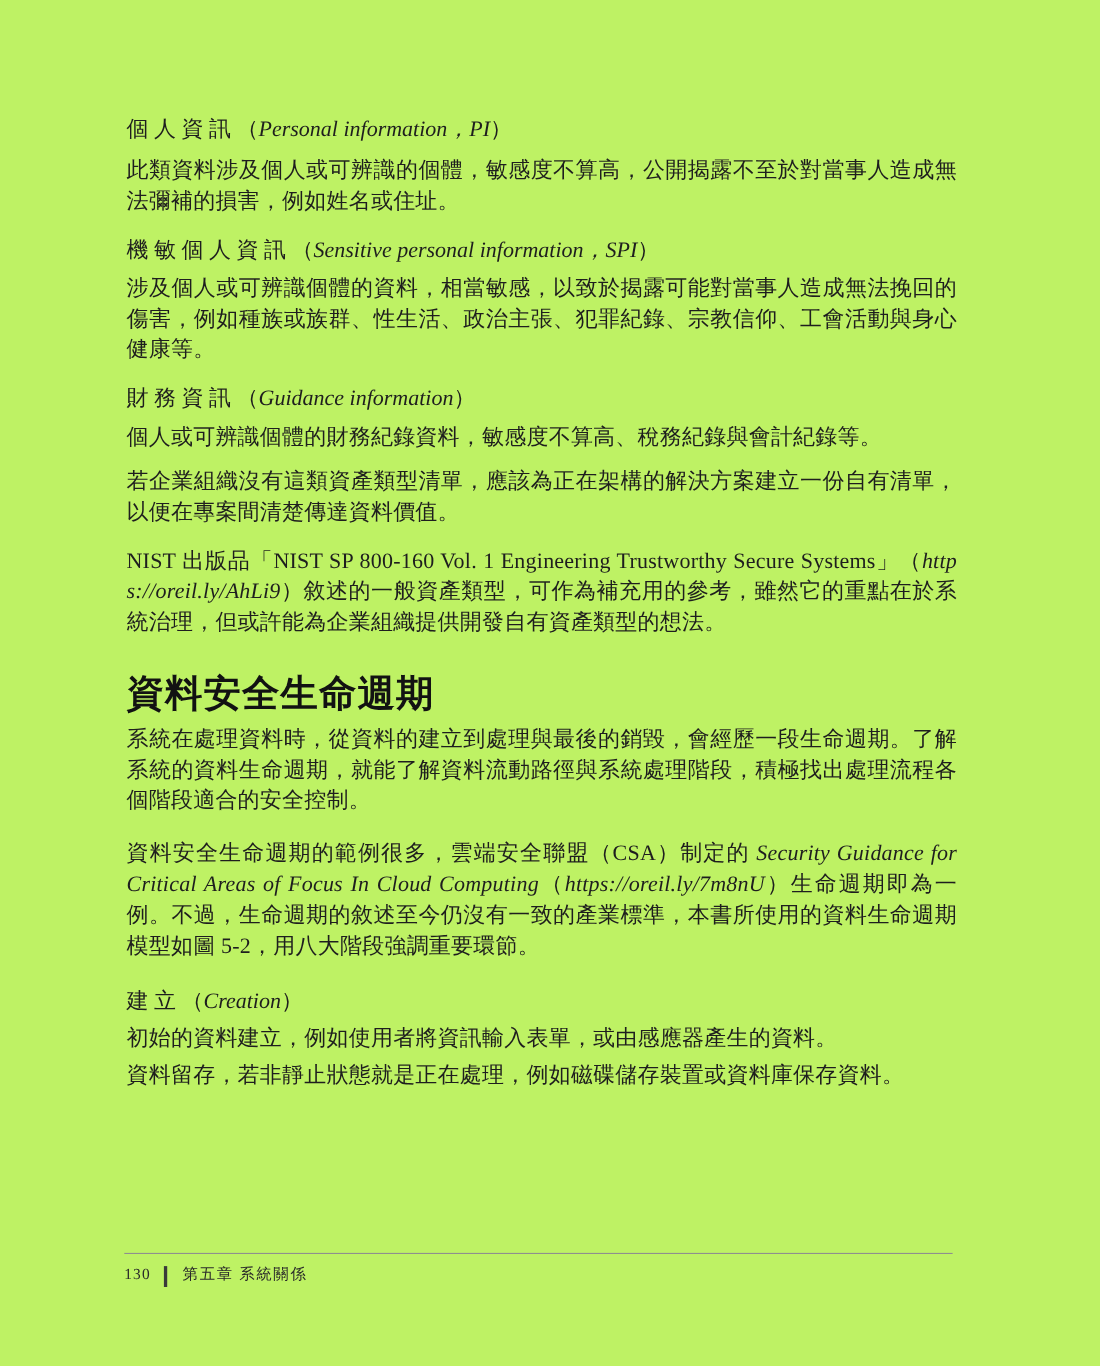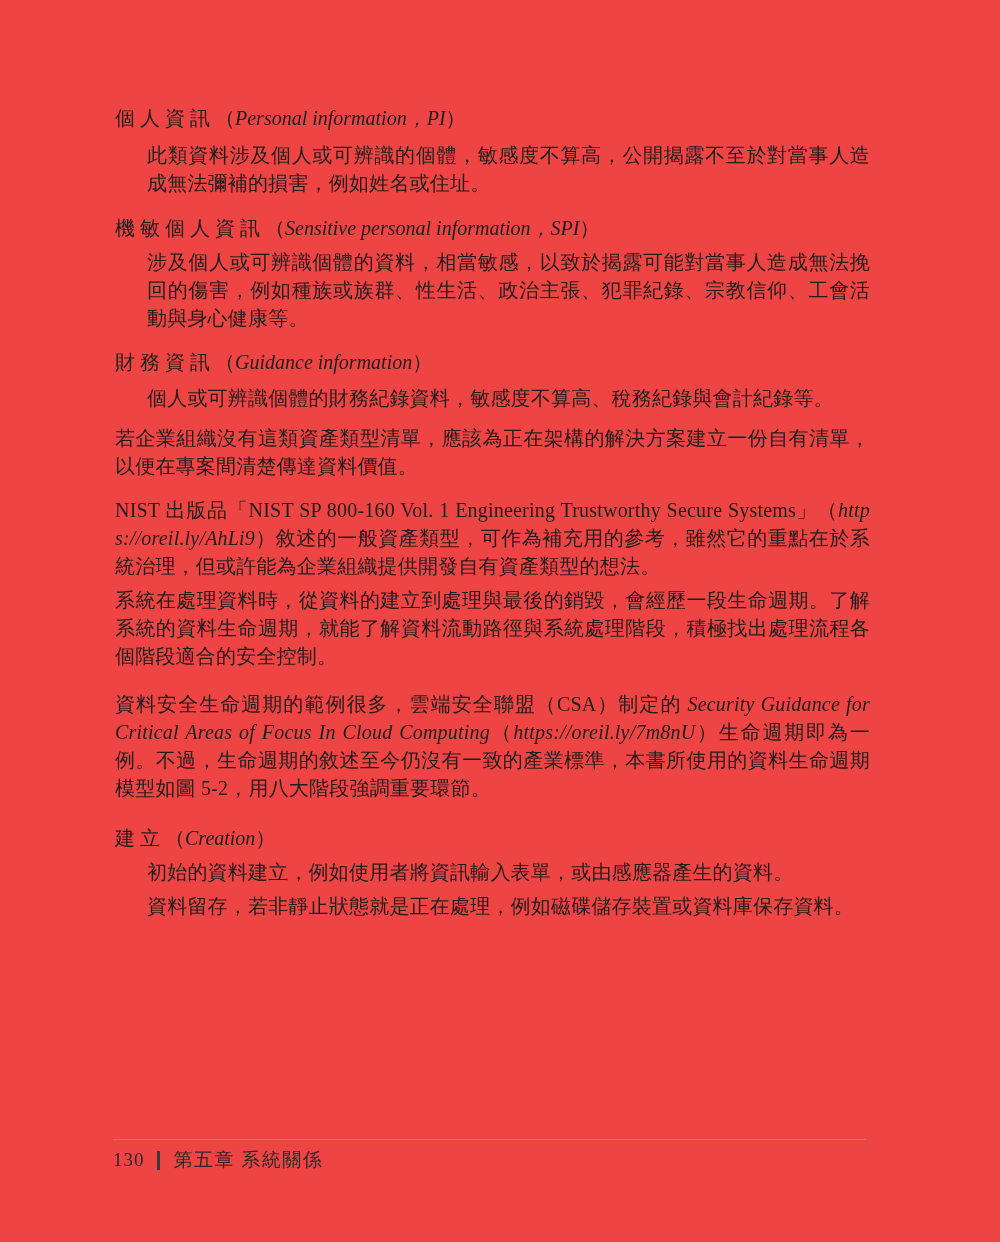--- a/index.html
+++ b/index.html
@@ -1,20 +1,20 @@
 <!DOCTYPE html>
 <html lang="zh-Hant"><head>
 <meta charset="utf-8">
 <style>
   html, body { margin: 0; padding: 0; background: #ffffff; }
   .page {
     position: relative;
     width: 1000px;
     height: 1242px;
-    background: #ef4444;
+    background: #bef264;
     overflow: hidden;
     font-family: "Liberation Serif", "DejaVu Serif", serif;
     color: #1e1e1e;
   }
   .content {
     position: absolute;
     left: 115px;
     top: 0;
     width: 755px;
   }
@@ -22,21 +22,20 @@
     font-size: 20px;
     line-height: 28px;
     white-space: nowrap;
   }
   .dt .sp { letter-spacing: 5px; }
   .it { font-style: italic; }
   .url { font-style: italic; word-break: break-all; }
   .dd {
     font-size: 20px;
     line-height: 28px;
-    margin-left: 32px;
     text-align: justify;
     letter-spacing: 0.2px;
   }
   .para {
     font-size: 20px;
     line-height: 28px;
     margin: 0;
     text-align: justify;
     letter-spacing: 0.2px;
   }
@@ -68,21 +67,21 @@
     width: 753px;
     height: 1px;
     background: #8f8f8f;
   }
   .footer {
     position: absolute;
     left: 113px;
     top: 1147px;
     display: flex;
     align-items: center;
-    font-size: 19px;
+    font-size: 14px;
     line-height: 26px;
     color: #2a2a2a;
   }
   .footer .pageno { letter-spacing: 1px; }
   .footer .sepbar {
     display: inline-block;
     width: 3px;
     height: 19px;
     background: #3a3a3a;
     margin: 0 14px 0 12px;
@@ -103,20 +102,21 @@
       <div class="dd mt-6">涉及個人或可辨識個體的資料，相當敏感，以致於揭露可能對當事人造成無法挽回的傷害，例如種族或族群、性生活、政治主張、犯罪紀錄、宗教信仰、工會活動與身心健康等。</div>
 
       <div class="dt mt-16"><span class="sp">財務資訊</span><span>（</span><span class="it">Guidance information</span><span>）</span></div>
       <div class="dd mt-8">個人或可辨識個體的財務紀錄資料，敏感度不算高、稅務紀錄與會計紀錄等。</div>
     </section>
 
     <p class="para mt-12">若企業組織沒有這類資產類型清單，應該為正在架構的解決方案建立一份自有清單，以便在專案間清楚傳達資料價值。</p>
 
     <p class="para mt-16"><span>NIST 出版品「NIST SP 800-160 Vol. 1 Engineering Trustworthy Secure Systems」（</span><span class="it url">https://oreil.ly/AhLi9</span><span>）敘述的一般資產類型，可作為補充用的參考，雖然它的重點在於系統治理，但或許能為企業組織提供開發自有資產類型的想法。</span></p>
 
+    <h1 class="h1 mt-30">資料安全生命週期</h1>
 
     <p class="para mt-10">系統在處理資料時，從資料的建立到處理與最後的銷毀，會經歷一段生命週期。了解系統的資料生命週期，就能了解資料流動路徑與系統處理階段，積極找出處理流程各個階段適合的安全控制。</p>
 
     <p class="para mt-20"><span>資料安全生命週期的範例很多，雲端安全聯盟（CSA）制定的 </span><span class="it">Security Guidance for Critical Areas of Focus In Cloud Computing</span><span>（</span><span class="it url">https://oreil.ly/7m8nU</span><span>）生命週期即為一例。不過，生命週期的敘述至今仍沒有一致的產業標準，本書所使用的資料生命週期模型如圖 5-2，用八大階段強調重要環節。</span></p>
 
     <section>
       <div class="dt mt-22"><span class="sp">建立</span><span>（</span><span class="it">Creation</span><span>）</span></div>
       <div class="dd mt-6">初始的資料建立，例如使用者將資訊輸入表單，或由感應器產生的資料。</div>
 
       <div class="dd mt-6">資料留存，若非靜止狀態就是正在處理，例如磁碟儲存裝置或資料庫保存資料。</div>

